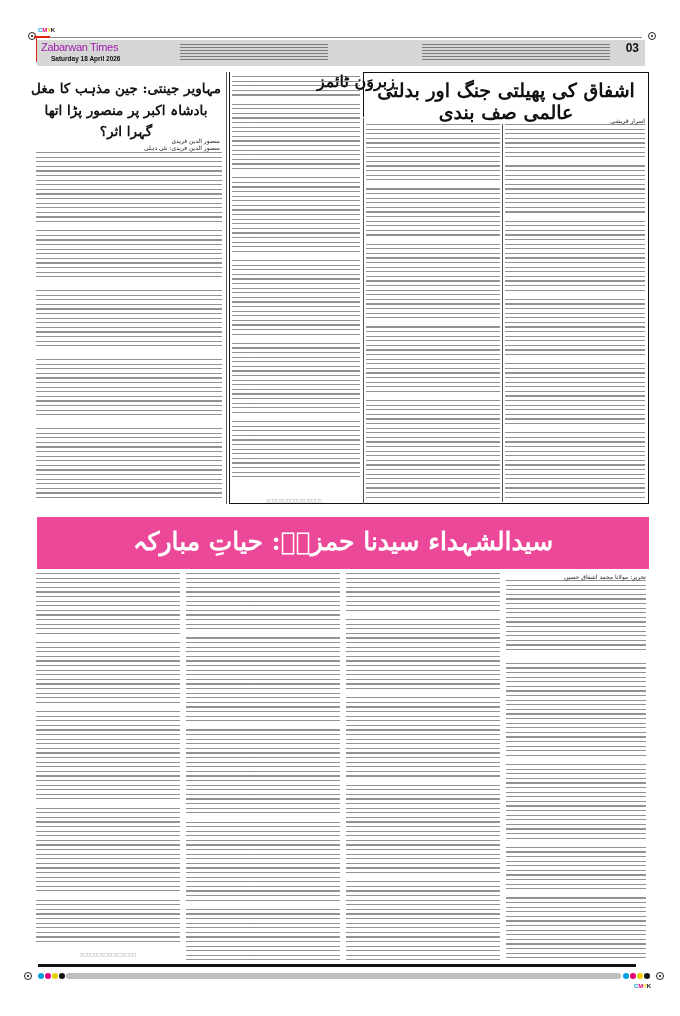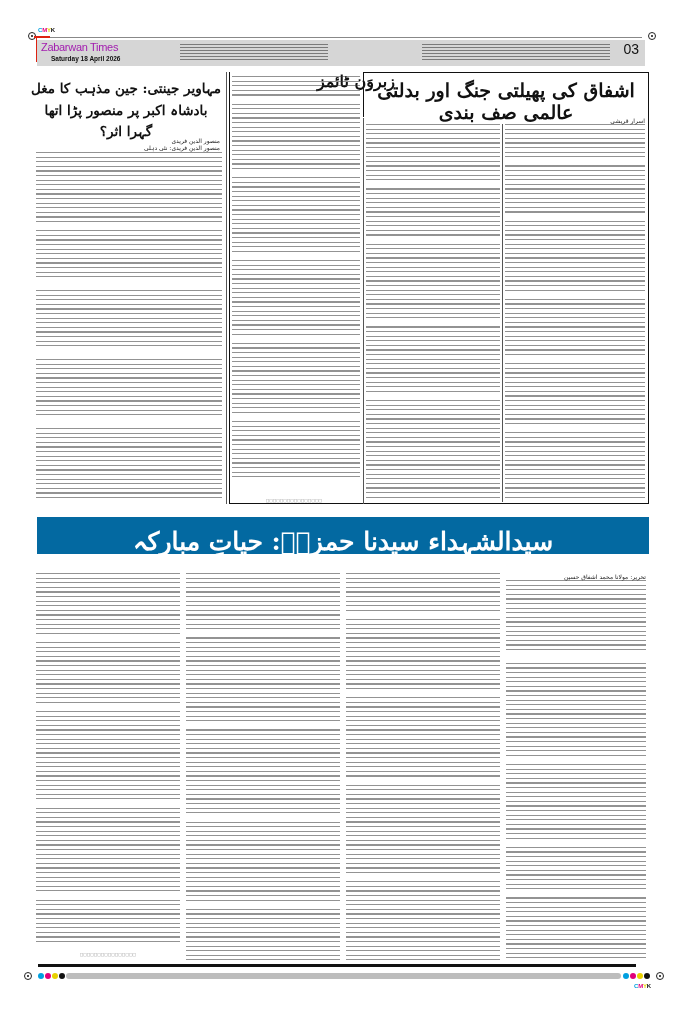--- a/index.html
+++ b/index.html
@@ -14,32 +14,32 @@
 
   .top-rule { position: absolute; left: 34px; top: 37px; width: 608px; height: 1px; background: #888; }
   .top-red { position: absolute; left: 34px; top: 36px; width: 16px; height: 2px; background: #d21; }
   .red-vert { position: absolute; left: 36px; top: 38px; width: 1px; height: 24px; background: #d21; }
 
   .masthead { position: absolute; left: 37px; top: 40px; width: 608px; height: 26px; background: #d6d6d6; }
   .mh-en { position: absolute; left: 4px; top: 1px; font-family: "Liberation Sans", sans-serif; font-weight: normal; font-size: 11px; letter-spacing: -0.3px; color: #a21caf; }
   .mh-date { position: absolute; left: 14px; top: 15px; font-family: "Liberation Sans", sans-serif; font-weight: bold; font-size: 6.5px; color: #111; }
   .mh-lines { position: absolute; top: 4px; height: 18px; background: repeating-linear-gradient(#7a7a7a 0 1px, transparent 1px 3px); }
   .mh-ur { position: absolute; left: 260px; top: 0px; font-family: "DejaVu Serif", serif; font-size: 16px; font-weight: bold; direction: rtl; color: #111; }
-  .mh-page { position: absolute; right: 6px; top: 1px; font-family: "Liberation Sans", sans-serif; font-weight: normal; font-size: 14px; color: #111; }
+  .mh-page { position: absolute; right: 6px; top: 1px; font-family: "Liberation Sans", sans-serif; font-weight: bold; font-size: 12px; color: #111; }
   .col-text { position: absolute; direction: rtl; overflow: hidden; }
   .fake-lines { position: absolute; inset: 0; background: repeating-linear-gradient(to bottom, #3a3a3a 0 1.2px, transparent 1.2px 4.6px); opacity: 0.55; }
   .para-gap { position: absolute; left: 0; right: 0; height: 5px; background: #fff; }
 
   .headline { position: absolute; direction: rtl; font-family: "DejaVu Serif", serif; font-weight: bold; color: #111; text-align: center; line-height: 1.15; }
   .byline { position: absolute; direction: rtl; font-size: 6px; color: #222; text-align: right; }
 
   .boxed { position: absolute; border: 1px solid #111; }
   .vrule { position: absolute; width: 1px; background: #555; }
 
-  .banner { position: absolute; left: 37px; top: 517px; width: 612px; height: 37px; background: #0369a1; }
+  .banner { position: absolute; left: 37px; top: 517px; width: 612px; height: 52px; background: #ec4899; }
   .banner-title { position: absolute; left: 0; right: 0; top: 10px; text-align: center; direction: rtl; font-family: "DejaVu Serif", serif; font-size: 25px; font-weight: bold; color: #fff; }
 
   .placeholder-mark { position: absolute; font-size: 5px; color: #999; letter-spacing: 0.5px; font-family: "DejaVu Sans Mono", monospace; }
 
   .bottom-rule { position: absolute; left: 38px; top: 964px; width: 598px; height: 3px; background: #111; }
   .color-bar { position: absolute; left: 66px; top: 973px; width: 555px; height: 6px; border-radius: 3px; background: #bdbdbd; }
   .dot { position: absolute; width: 6px; height: 6px; border-radius: 50%; top: 973px; }
 </style>
 </head>
 <body>

